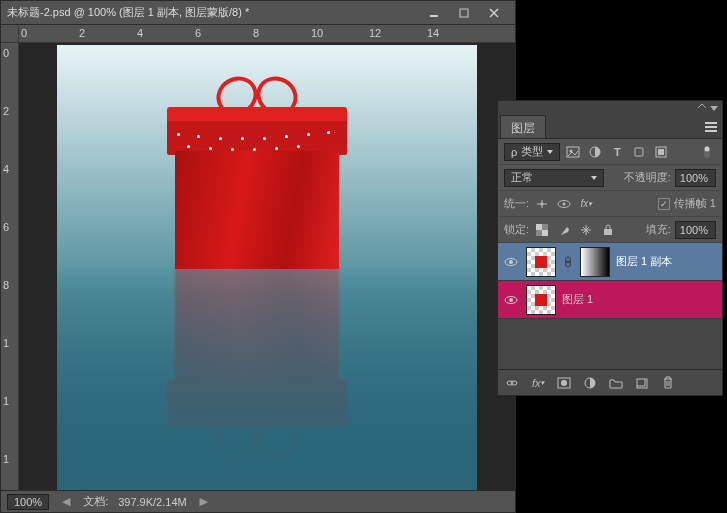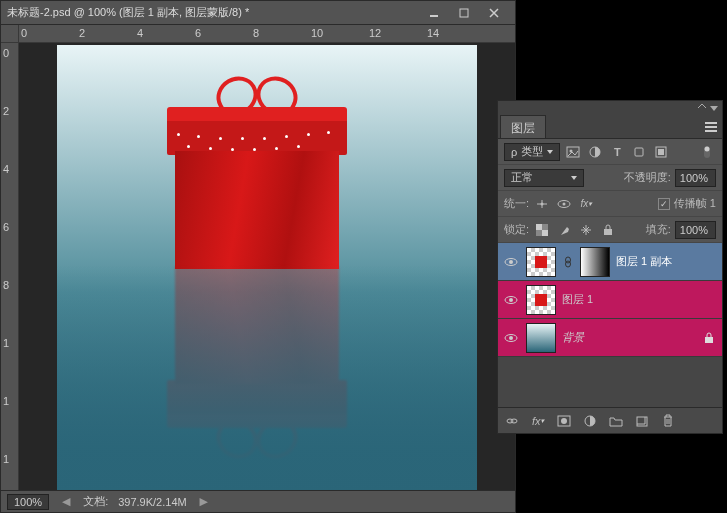--- a/index.html
+++ b/index.html
@@ -221,21 +221,21 @@
     <div class="spacer"></div>
     <div class="icon-btn">
         <svg width="10" height="14">
           <rect x="2" y="1" width="6" height="12" rx="3" fill="#666"></rect>
           <circle cx="5" cy="4" r="2.5" fill="#ccc"></circle>
         </svg>
       </div>
   </div>
 
   <div class="panel-row">
-    <div class="sel" style="width:80px">
+    <div class="sel" style="width:100px">
         <span>正常</span>
         <div class="spacer"></div>
         <div class="dd"></div>
       </div>
     <div class="spacer"></div>
     <span class="label">不透明度:</span>
     <div class="pct">
         <span>100%</span>
         <div class="dd"></div>
       </div>
@@ -321,36 +321,20 @@
             <ellipse cx="7" cy="5" rx="6" ry="3.5" fill="none" stroke="#ccc"></ellipse>
             <circle cx="7" cy="5" r="2" fill="#ccc"></circle>
           </svg>
         </div>
       <div class="thumb">
           <div class="checker"></div>
           <div class="mini-gift"></div>
         </div>
       <span class="layer-name">图层 1</span>
     </div>
-    <div class="layer">
-      <div class="eye">
-          <svg width="14" height="10">
-            <ellipse cx="7" cy="5" rx="6" ry="3.5" fill="none" stroke="#ccc"></ellipse>
-            <circle cx="7" cy="5" r="2" fill="#ccc"></circle>
-          </svg>
-        </div>
-      <div class="thumb bg"></div>
-      <span class="layer-name" style="font-style:italic">背景</span>
-      <div class="lock">
-          <svg width="10" height="12">
-            <rect x="1" y="5" width="8" height="6" fill="#ddd"></rect>
-            <path d="M3 5 L3 3 A2 2 0 0 1 7 3 L7 5" fill="none" stroke="#ddd"></path>
-          </svg>
-        </div>
-    </div>
     <div class="layer-empty"></div>
   </div>
 
   <div class="panel-footer">
     <div class="foot-icon">
         <svg width="14" height="12">
           <ellipse cx="5" cy="6" rx="3" ry="2" fill="none" stroke="#bbb"></ellipse>
           <ellipse cx="9" cy="6" rx="3" ry="2" fill="none" stroke="#bbb"></ellipse>
         </svg>
       </div>

